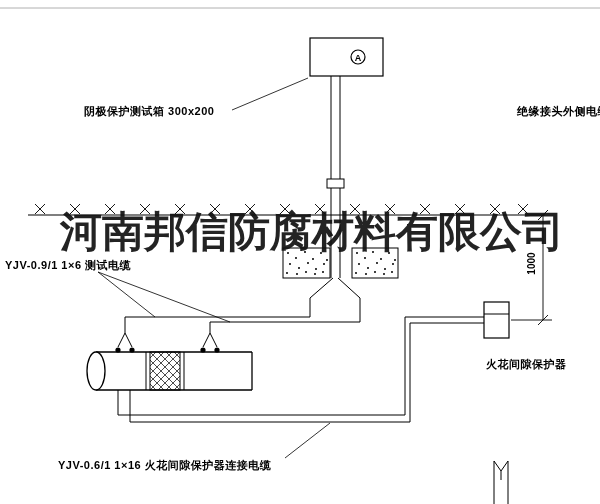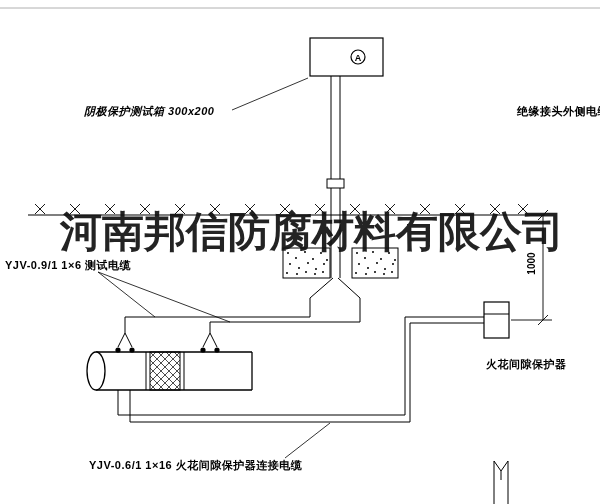--- a/index.html
+++ b/index.html
@@ -115,27 +115,27 @@
       <path d="M98,272 L155,317 M98,272 L230,322"></path>
       <path d="M285,458 L330,423"></path>
     </g>
 
     <g stroke="#000" stroke-width="1" fill="none">
       <path d="M494,461 L494,504 M508,461 L508,504"></path>
       <path d="M494,461 L501,471 L508,461 M501,471 L501,480"></path>
     </g>
   </svg>
 
-  <div class="lbl" style="left:84px;top:104px;font-style:italic;">阴极保护测试箱 300x200</div>
+  <div class="lbl" style="left:84px;top:104px;">阴极保护测试箱 300x200</div>
 
   <div class="lbl" style="left:517px;top:104px;">绝缘接头外侧电缆</div>
 
   <div class="lbl" style="left:5px;top:258px;">YJV-0.9/1  1×6   测试电缆</div>
 
   <div class="lbl" style="left:486px;top:357px;">火花间隙保护器</div>
 
-  <div class="lbl" style="left:58px;top:458px;margin-left:31px;">YJV-0.6/1  1×16   火花间隙保护器连接电缆</div>
+  <div class="lbl" style="left:58px;top:458px;">YJV-0.6/1  1×16   火花间隙保护器连接电缆</div>
 
   <div class="dim-text" style="left:520px;top:258px;">1000</div>
 
   <div class="watermark">河南邦信防腐材料有限公司</div>
 
 </div>
 
 </body></html>

